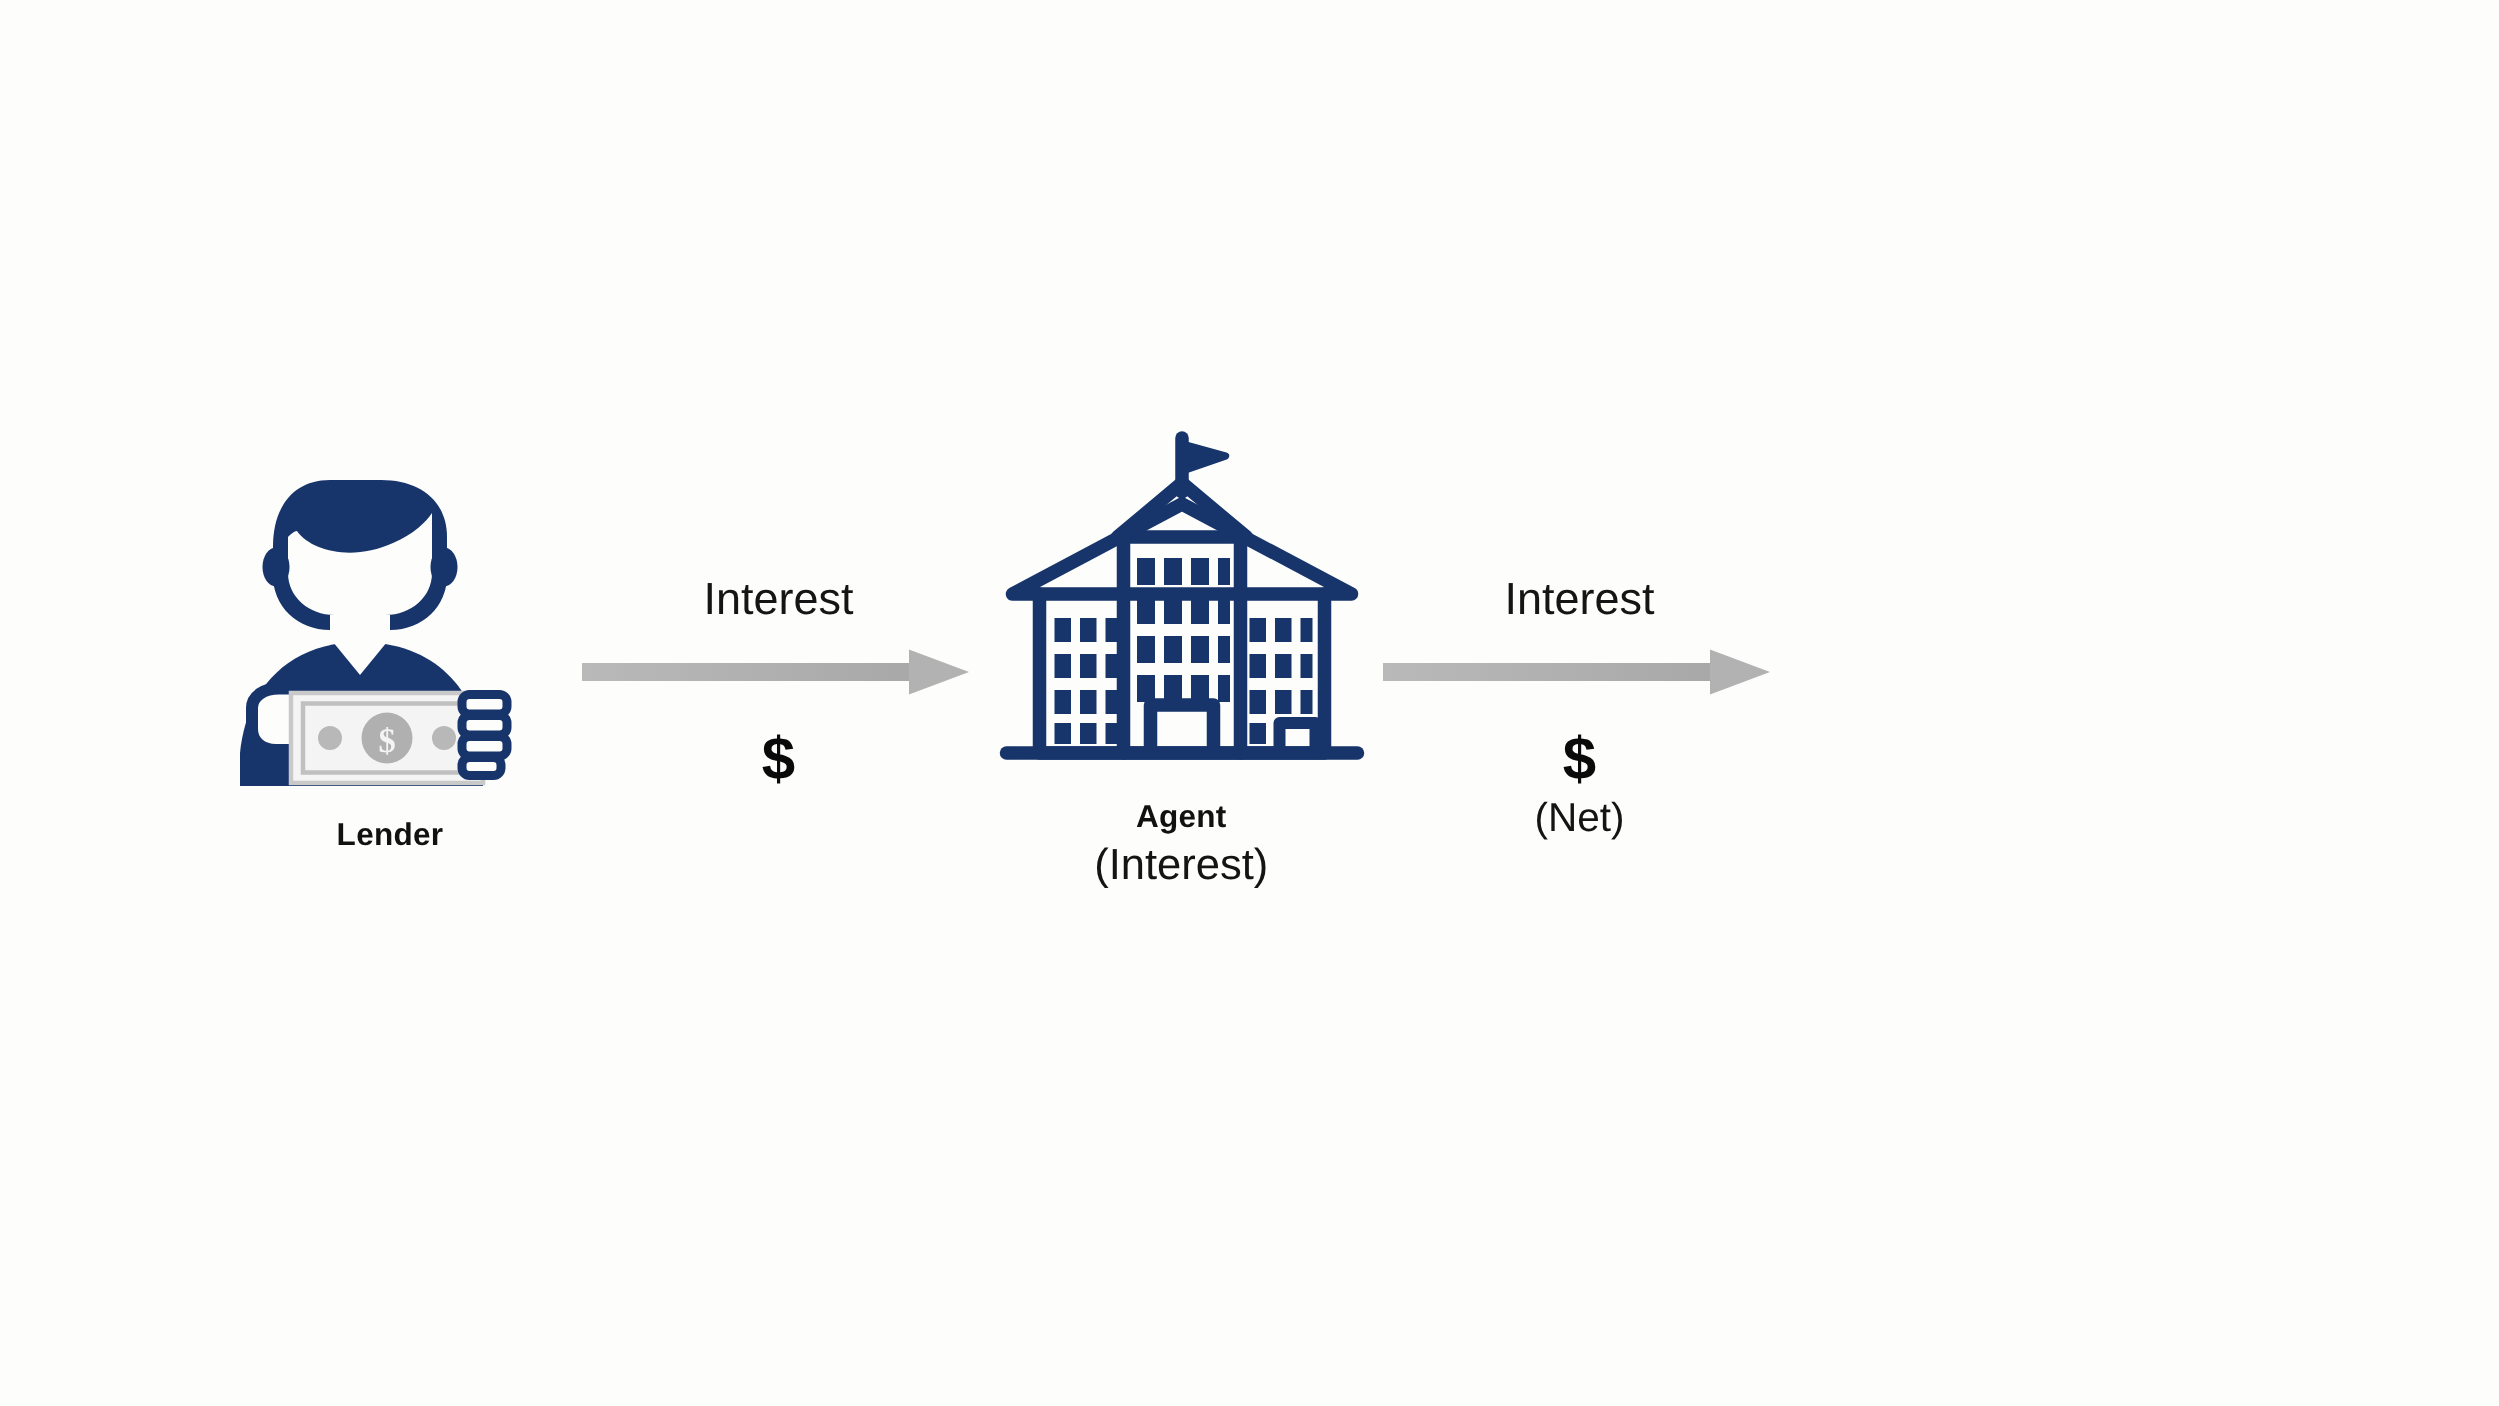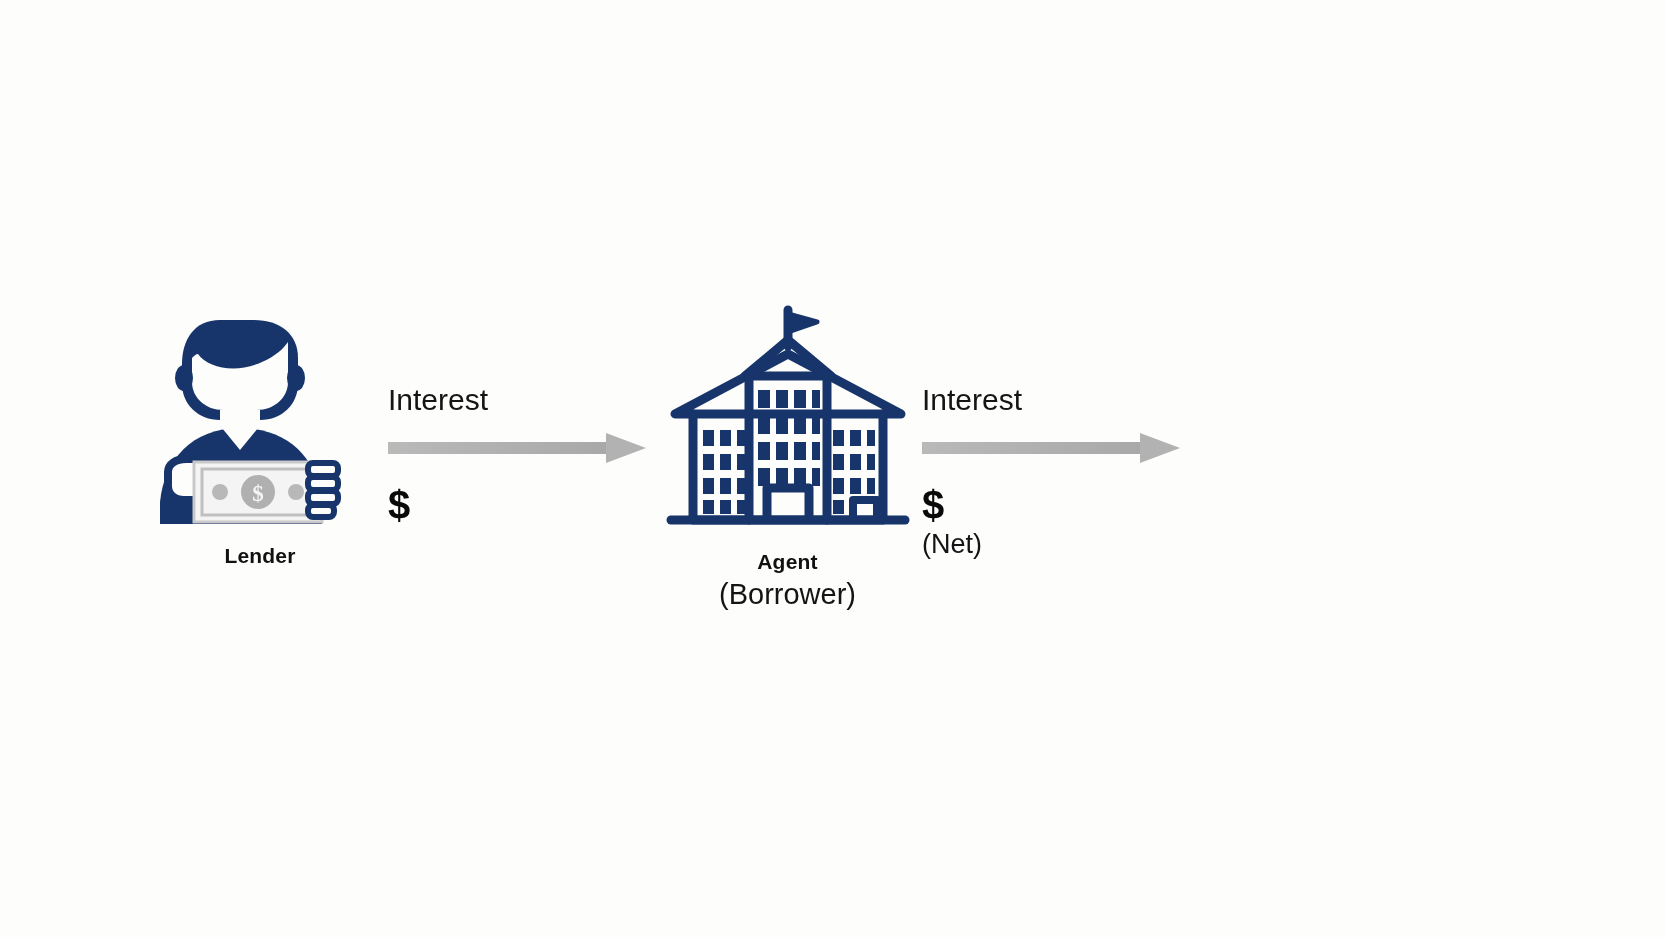--- a/index.html
+++ b/index.html
@@ -39,29 +39,29 @@
   .node-sublabel {
     font-size: 29px;
     font-weight: normal;
     color: #141414;
     margin-top: 4px;
     white-space: nowrap;
   }
 
   
   #node-lender   { left: 140px; top: 296px; width: 240px; }
-  #node-agent    { left: 655px; top: 302px; width: 265px; }
+  #node-agent    { left: 655px; top: 284px; width: 265px; }
   #node-borrower { left: 1180px; top: 296px; width: 250px; }
 
   
   .flow {
     position: absolute;
     display: flex;
     flex-direction: column;
-    align-items: flex-start;
+    align-items: center;
   }
   #flow-1 { left: 388px; top: 385px; width: 262px; }
   #flow-2 { left: 922px; top: 385px; width: 262px; }
 
   .flow-label {
     font-size: 30px;
     color: #151515;
     white-space: nowrap;
     line-height: 1;
   }
@@ -215,21 +215,21 @@
           <rect x="176" y="176" width="11" height="16"></rect>
             <rect x="193" y="176" width="11" height="16"></rect>
             <rect x="210" y="176" width="8" height="16"></rect>
           <rect x="176" y="198" width="11" height="14"></rect>
         </g>
 
         <path d="M196 218 L196 198 L220 198 L220 218" fill="none" stroke="#17356b" stroke-width="8" stroke-linejoin="round"></path>
       </svg>
     </span>
     <span class="node-label">Agent</span>
-    <span class="node-sublabel">(Borrower)</span>
+    <span class="node-sublabel">(Interest)</span>
   </div>
 
   <div class="flow" id="flow-2">
     <span class="flow-label">Interest</span>
     <span class="flow-arrow">
       <svg width="262" height="34" viewBox="0 0 262 34" xmlns="http://www.w3.org/2000/svg">
         <defs>
           <linearGradient id="ag2" x1="0" y1="0" x2="1" y2="0">
             <stop offset="0" stop-color="#b9b9b9"></stop>
             <stop offset="1" stop-color="#a8a8a8"></stop>

